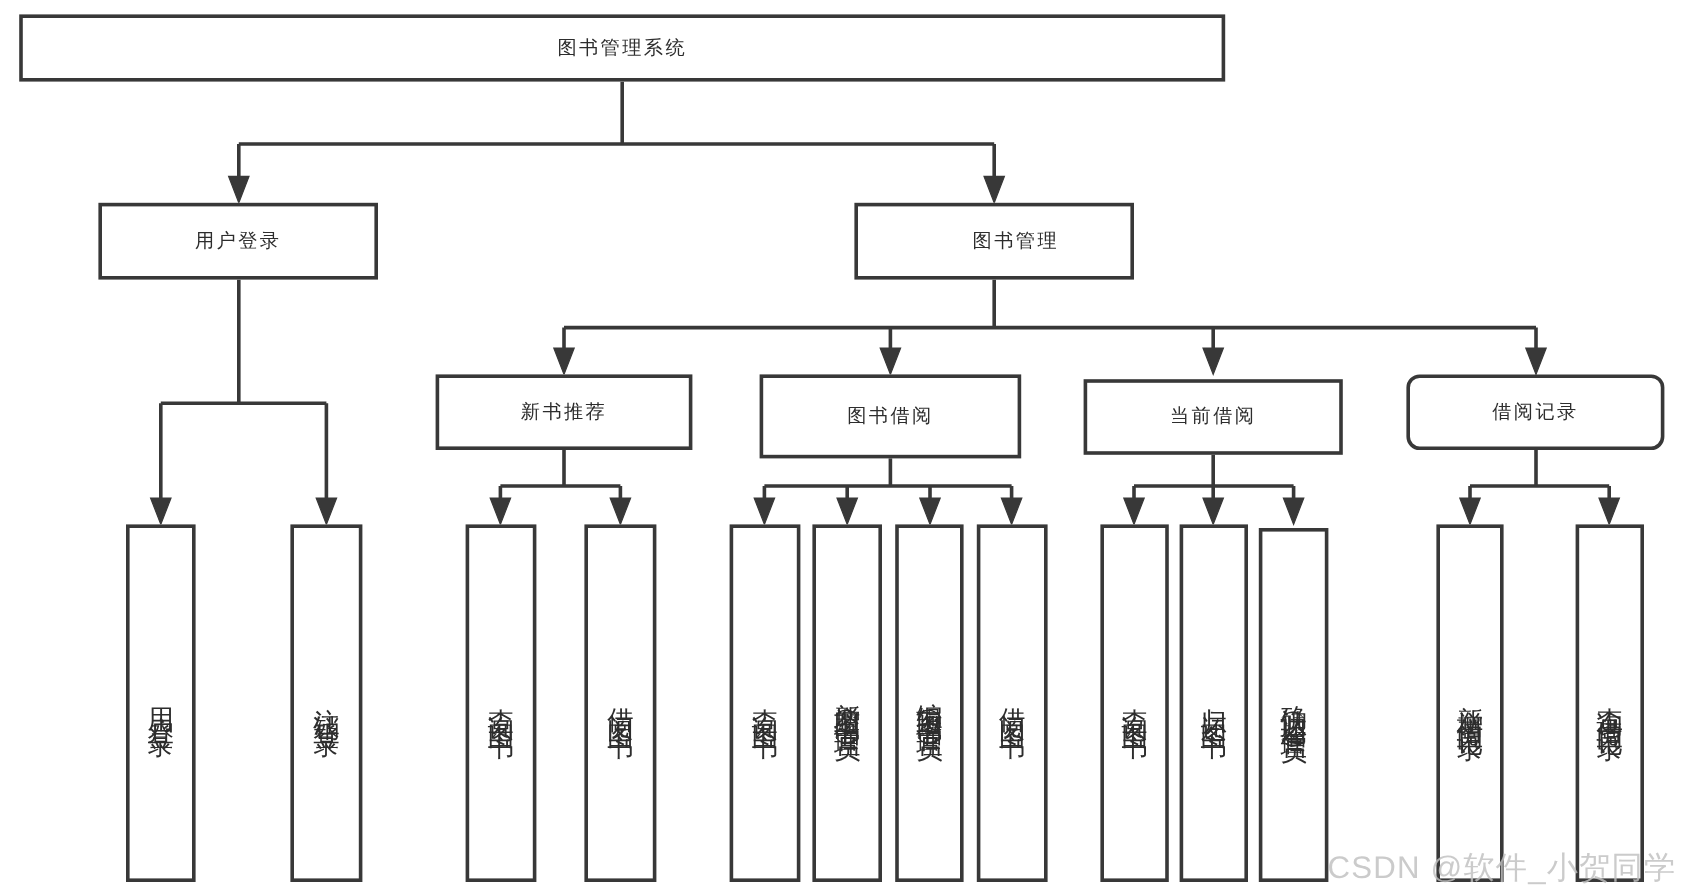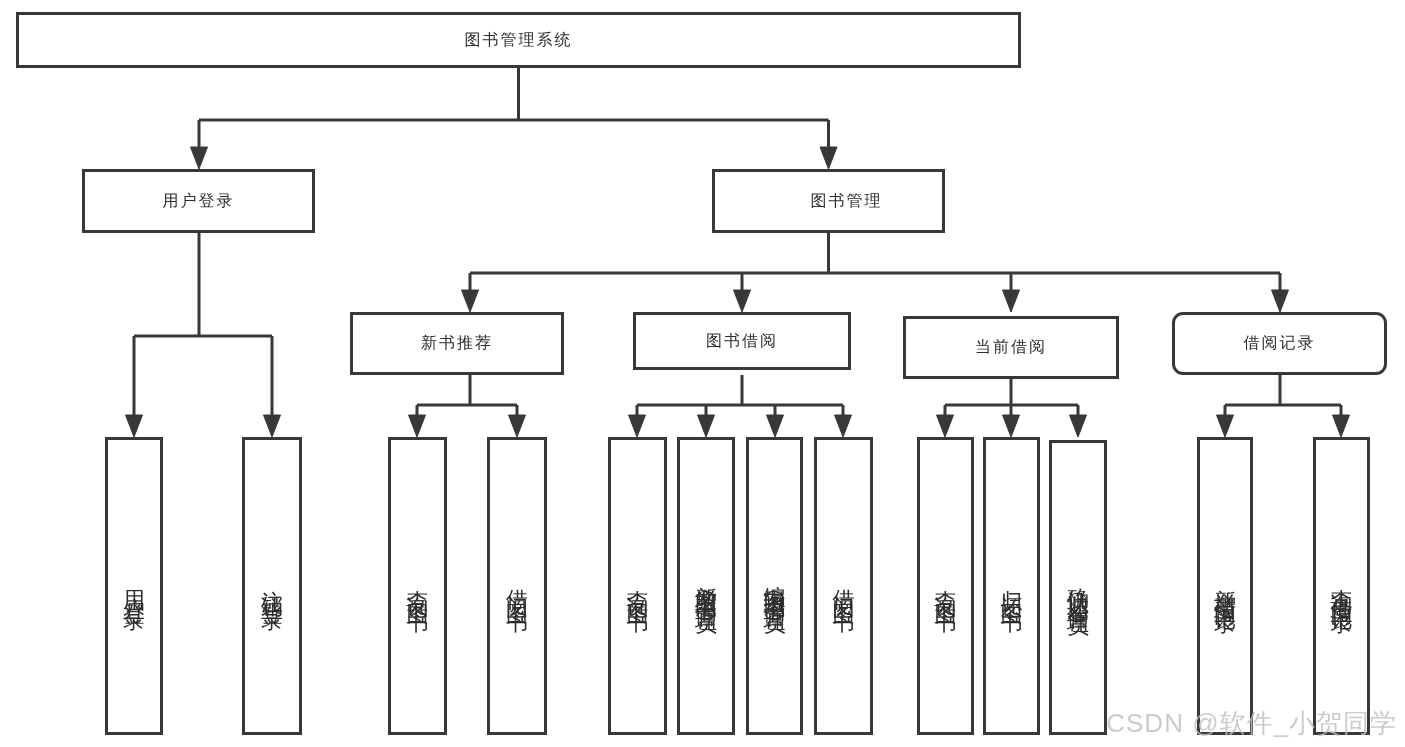--- a/index.html
+++ b/index.html
@@ -124,24 +124,24 @@
     <span>图书管理系统</span>
   </div>
 
   <div class="box hbox" style="left:82px; top:169px; width:233px; height:64px;">
     <span>用户登录</span>
   </div>
   <div class="box hbox" style="left:712px; top:169px; width:233px; height:64px;padding-left:36px;">
     <span>图书管理</span>
   </div>
 
-  <div class="box hbox" style="left:350px; top:312px; width:214px; height:63px;">
+  <div class="box hbox" style="left:363px; top:312px; width:214px; height:63px;">
     <span>新书推荐</span>
   </div>
-  <div class="box hbox" style="left:633px; top:312px; width:218px; height:58px;">
+  <div class="box hbox" style="left:633px; top:312px; width:218px; height:70px;">
     <span>图书借阅</span>
   </div>
   <div class="box hbox" style="left:903px; top:316px; width:216px; height:63px;">
     <span>当前借阅</span>
   </div>
   <div class="box hbox" style="left:1172px; top:312px; width:215px; height:63px;border-radius:11px;">
     <span>借阅记录</span>
   </div>
 
   <div class="box vbox" style="left:105px; top:437px; width:58px; height:298px;">

